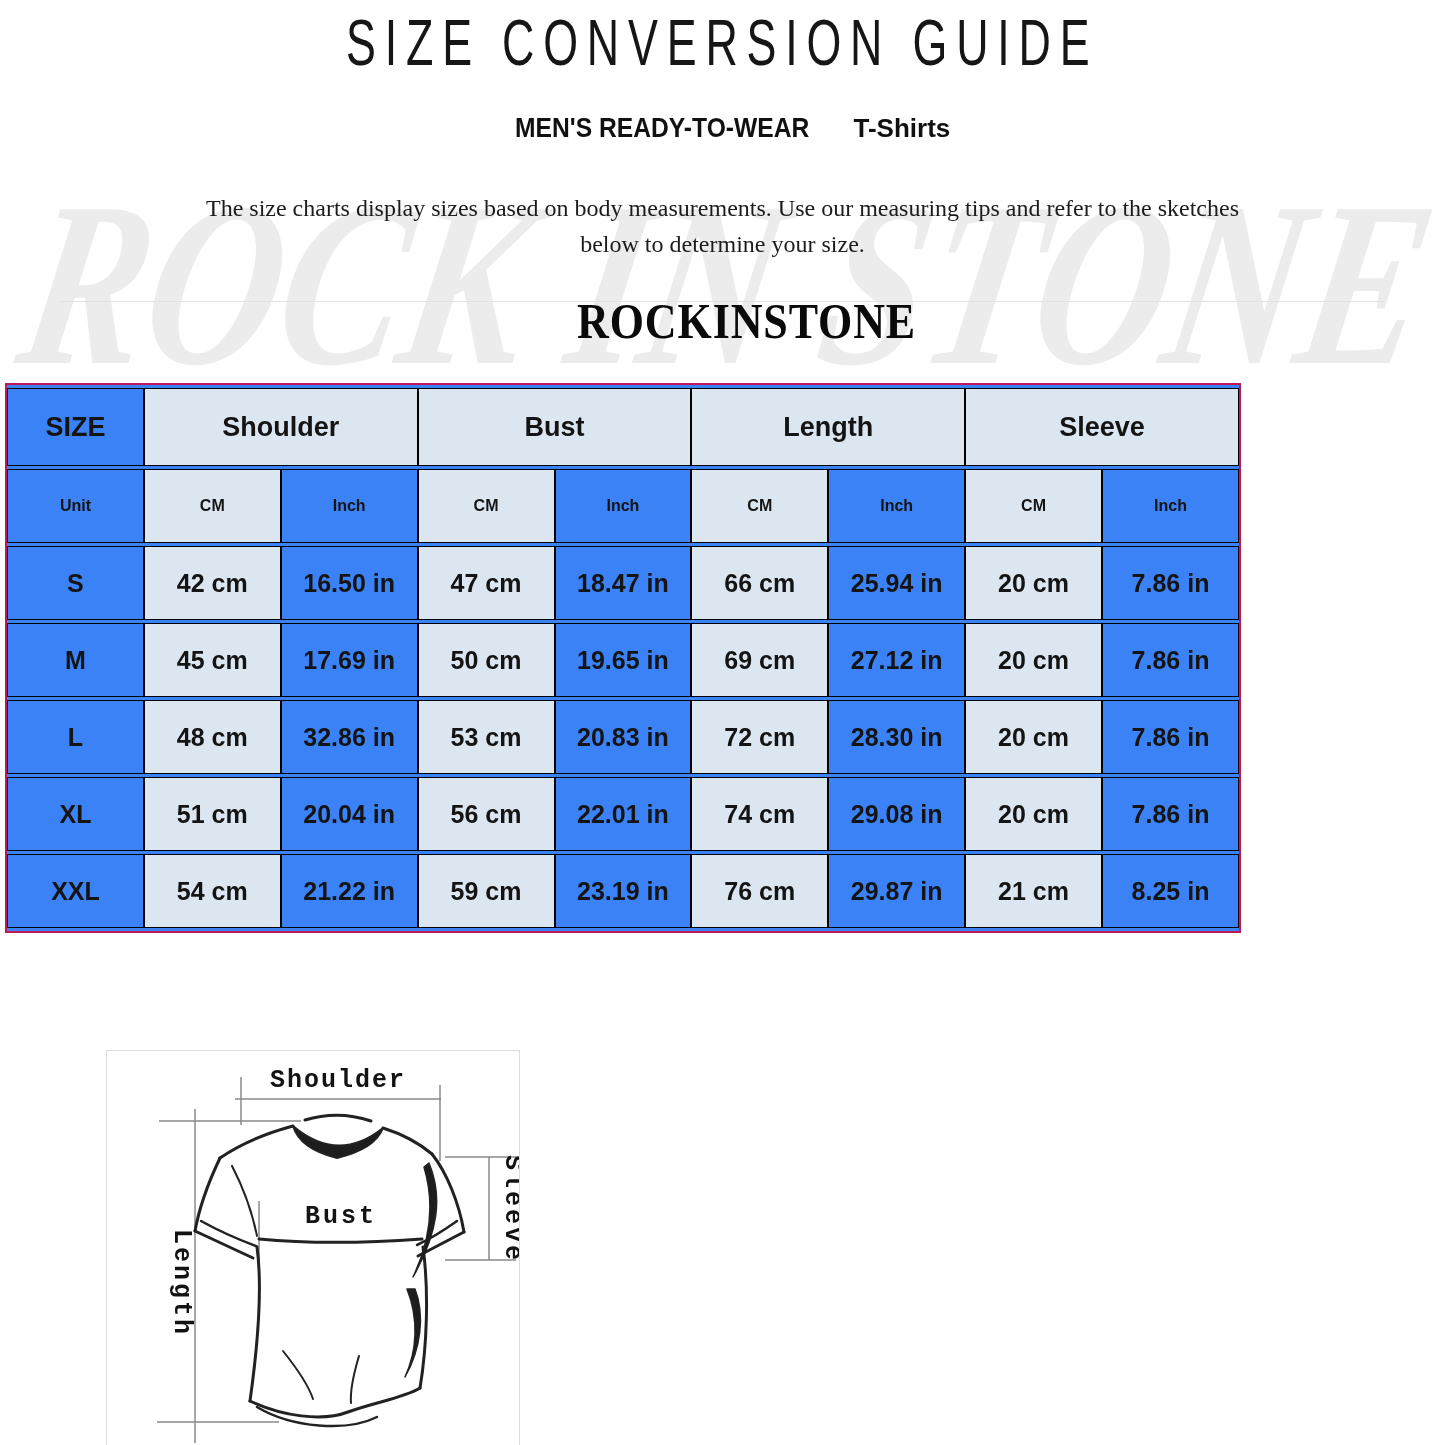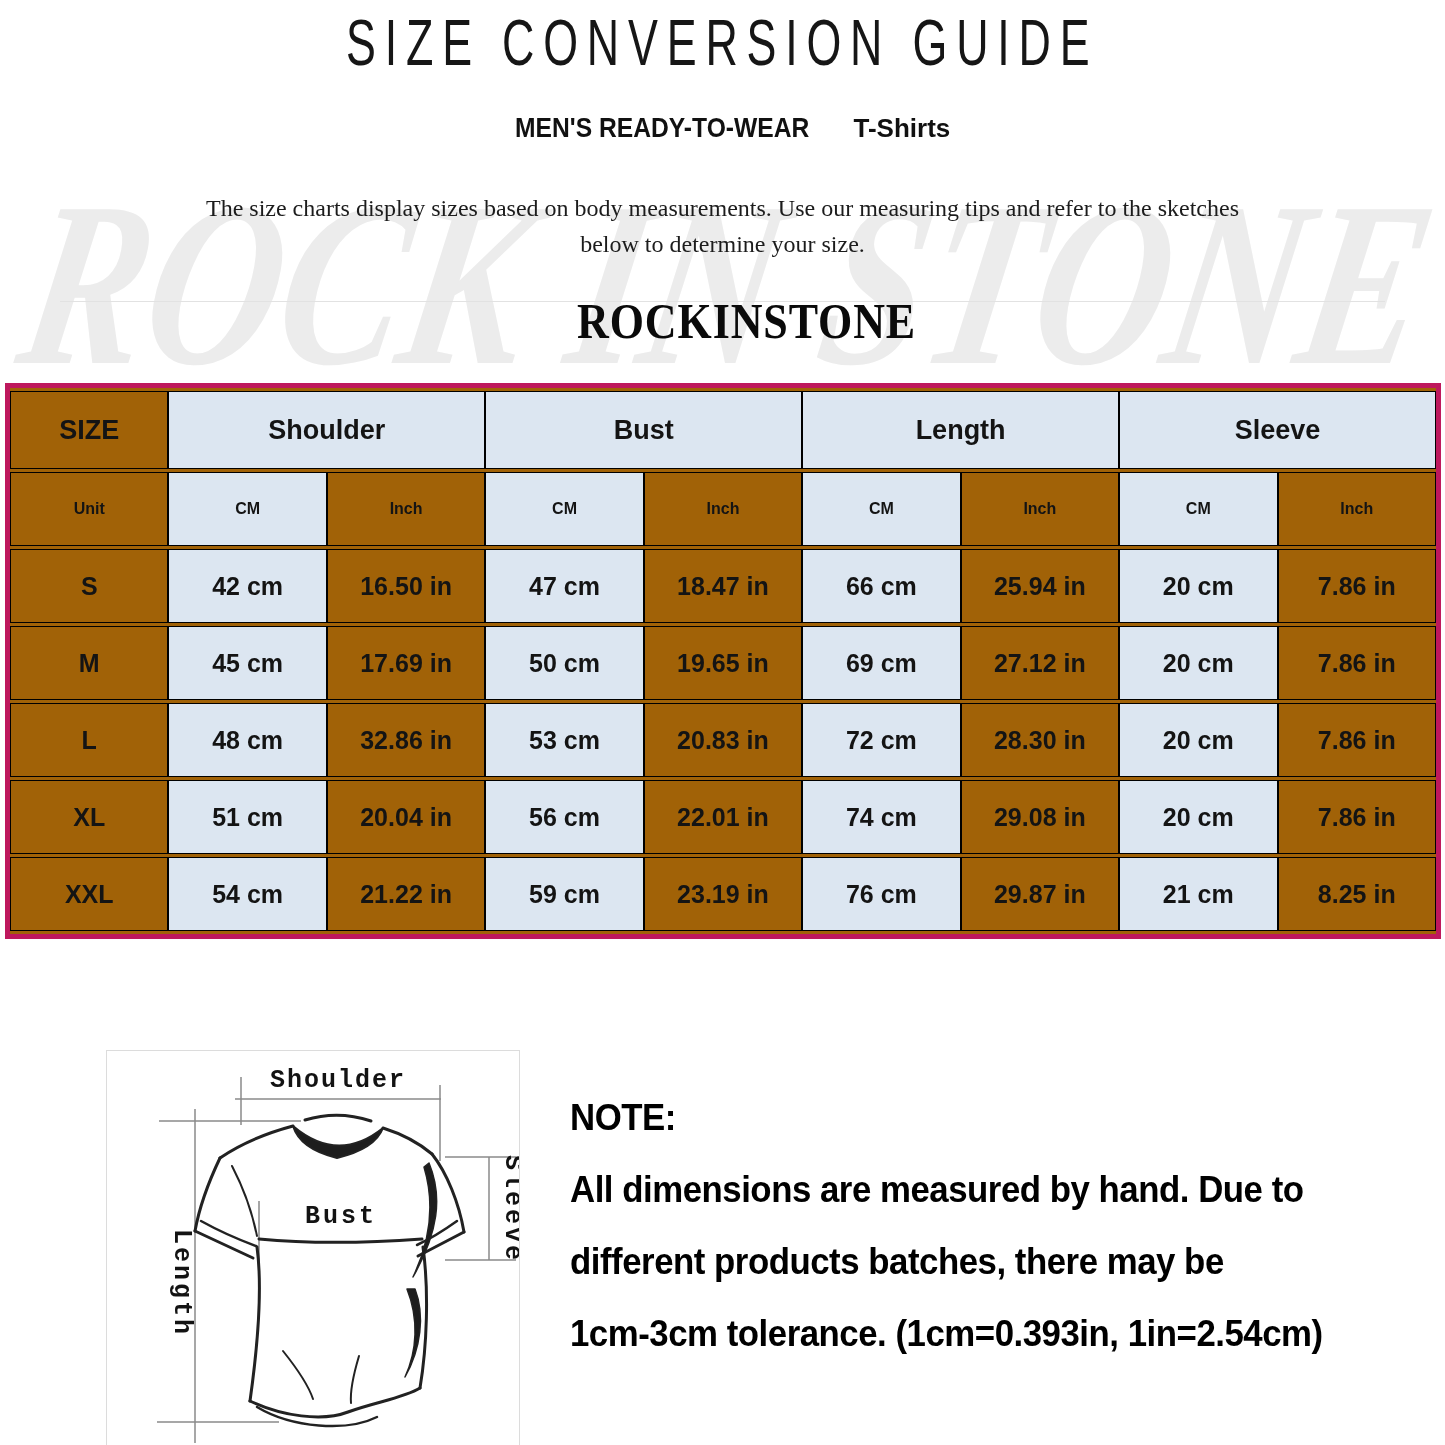--- a/index.html
+++ b/index.html
@@ -17,23 +17,23 @@
   .subtitle .main { display:inline-block; font-size:28px; font-weight:bold; transform:scaleX(0.88); transform-origin:center; }
   .subtitle .sec  { display:inline-block; font-size:26px; font-weight:bold; margin-left:20px; }
   .desc { position:absolute; top:190px; left:0; width:100%; text-align:center; z-index:2;
           font-family:"Liberation Serif", serif; font-size:24px; line-height:36px; color:#1c1c1c; }
   .rule { position:absolute; top:301px; left:60px; width:1325px; height:1px; background:#e2e2e2; z-index:1; }
   .brand { position:absolute; top:292px; left:0; width:100%; text-align:center; z-index:2;padding-left:24px; }
   .brand span { display:inline-block; font-family:"Liberation Serif", serif; font-weight:bold; font-size:50px;
                 transform:scaleX(0.88); transform-origin:center; letter-spacing:1px; color:#0a0a0a; }
   
   table.size-table {
-    position:absolute; top:383px; left:5px; width:1436px; z-index:2;
+    position:absolute; top:383px; left:5px; width:1236px; z-index:2;
     border-collapse:separate; border-spacing:0 3px; table-layout:fixed;
-    border:5px solid #be185d; background:#a16207;
+    border:2px solid #be185d; background:#3b82f6;
   }
   table.size-table td {
     border:1.5px solid #000; text-align:center; vertical-align:middle;
     font-weight:bold; color:#141414; overflow:hidden; white-space:nowrap;
   }
   td.blue { background:#dce6f1; }
   tr.group-row td { height:74px; font-size:27px; }
   tr.unit-row  td { height:70px; font-size:16px; }
   tr.data-row  td { height:70px; font-size:25px; }
   
@@ -191,20 +191,14 @@
 
       <g font-family="Liberation Mono, monospace" font-size="25" fill="#131313" font-weight="bold">
         <text x="231" y="36" text-anchor="middle" letter-spacing="2">Shoulder</text>
         <text x="234" y="172" text-anchor="middle" letter-spacing="3">Bust</text>
         <text x="68" y="232" text-anchor="middle" letter-spacing="3" transform="rotate(90 68 232)">Length</text>
         <text x="399" y="158" text-anchor="middle" letter-spacing="3" transform="rotate(90 399 158)">Sleeve</text>
       </g>
     </svg>
   </div>
 
-  <div class="note">
-    <div>NOTE:</div>
-    <div>All dimensions are measured by hand. Due to</div>
-    <div>different products batches, there may be</div>
-    <div>1cm-3cm tolerance. (1cm=0.393in, 1in=2.54cm)</div>
-  </div>
 
 </div>
 
 </body></html>

